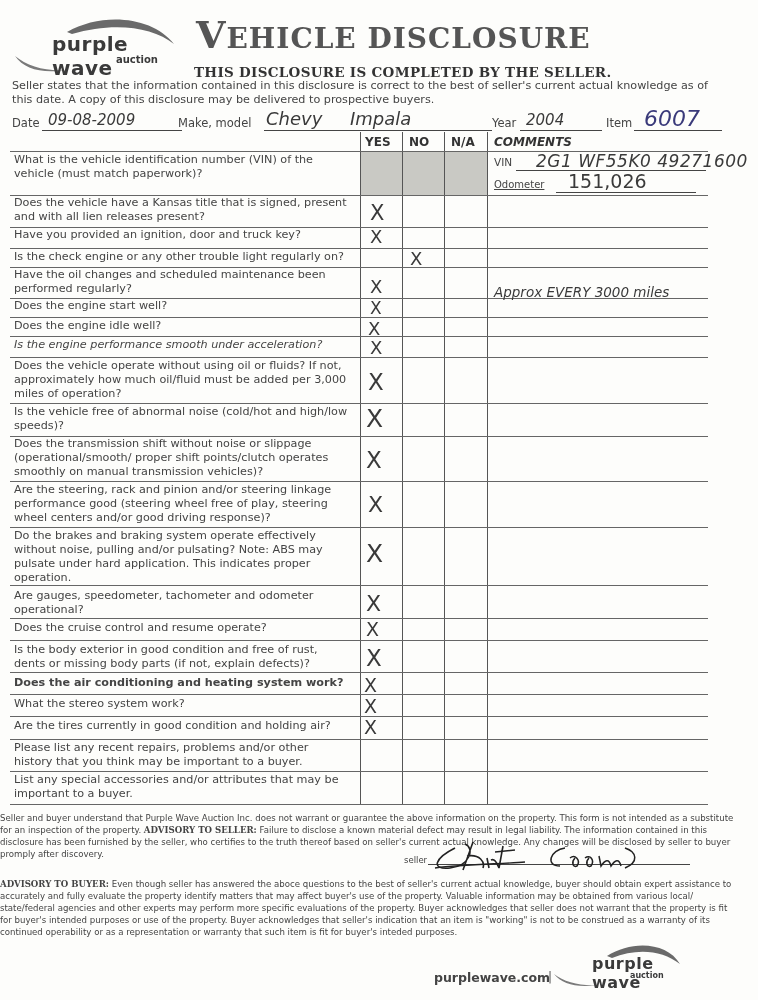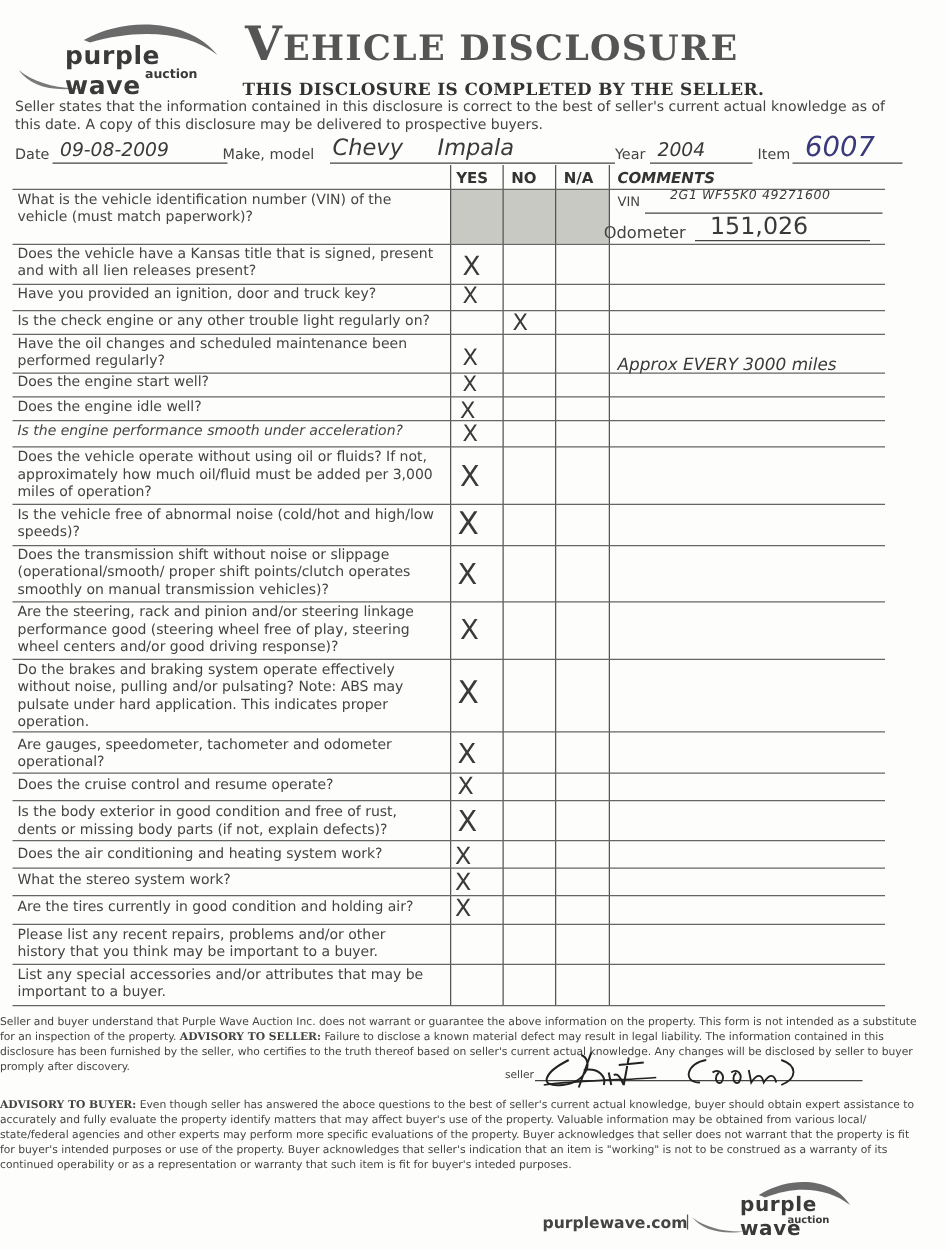--- a/index.html
+++ b/index.html
@@ -98,42 +98,42 @@
       <div class="grid-h" style="left: 10px; top: 672px; width: 698px;"></div>
       <div class="grid-h" style="left: 10px; top: 694px; width: 698px;"></div>
       <div class="grid-h" style="left: 10px; top: 716px; width: 698px;"></div>
       <div class="grid-h" style="left: 10px; top: 739px; width: 698px;"></div>
       <div class="grid-h" style="left: 10px; top: 771px; width: 698px;"></div>
       <div class="grid-h" style="left: 10px; top: 804px; width: 698px;"></div>
     </div>
 
   <span style="position:absolute;left:494px;top:156px;font-size:10.5px;color:#444;">VIN</span>
   <div class="uline" style="left:516px;top:170px;width:190px;"></div>
-  <span class="hw" style="left:536px;top:151px;font-size:10px;letter-spacing:0.5px;">2G1 WF55K0 49271600</span>
-  <span style="position:absolute;left:483px;top:179px;font-size:13px;color:#444;">Odometer</span>
+  <span class="hw" style="left:536px;top:151px;font-size:17px;letter-spacing:0.5px;">2G1 WF55K0 49271600</span>
+  <span style="position:absolute;left:494px;top:179px;font-size:10px;color:#444;text-decoration:underline;">Odometer</span>
   <div class="uline" style="left:556px;top:192px;width:140px;"></div>
   <span class="hw" style="left:568px;top:170px;font-size:19px;font-style:normal;">151,026</span>
 
   <div class="qtext" style="top:153px;">What is the vehicle identification number (VIN) of the vehicle (must match paperwork)?</div>
   <div class="qtext" style="top:196px;">Does the vehicle have a Kansas title that is signed, present and with all lien releases present?</div>
   <div class="qtext" style="top:228px;">Have you provided an ignition, door and truck key?</div>
   <div class="qtext" style="top:250px;">Is the check engine or any other trouble light regularly on?</div>
   <div class="qtext" style="top:268px;">Have the oil changes and scheduled maintenance been performed regularly?</div>
   <div class="qtext" style="top:299px;">Does the engine start well?</div>
   <div class="qtext" style="top:319px;">Does the engine idle well?</div>
   <div class="qtext" style="top:338px;font-style:italic;">Is the engine performance smooth under acceleration?</div>
   <div class="qtext" style="top:359px;">Does the vehicle operate without using oil or fluids?  If not, approximately how much oil/fluid must be added per 3,000 miles of operation?</div>
   <div class="qtext" style="top:405px;">Is the vehicle free of abnormal noise (cold/hot and high/low speeds)?</div>
   <div class="qtext" style="top:437px;">Does the transmission shift without noise or slippage (operational/smooth/ proper shift points/clutch operates smoothly on manual transmission vehicles)?</div>
   <div class="qtext" style="top:483px;">Are the steering, rack and pinion and/or steering linkage performance good (steering wheel free of play, steering wheel centers and/or good driving response)?</div>
   <div class="qtext" style="top:529px;">Do the brakes and braking system operate effectively without noise, pulling and/or pulsating? Note: ABS may pulsate under hard application.  This indicates proper operation.</div>
   <div class="qtext" style="top:589px;">Are gauges, speedometer, tachometer and odometer operational?</div>
   <div class="qtext" style="top:621px;">Does the cruise control and resume operate?</div>
   <div class="qtext" style="top:643px;">Is the body exterior in good condition and free of rust, dents or missing body parts (if not, explain defects)?</div>
-  <div class="qtext" style="top:676px;">Does the air conditioning and heating system work?</div>
+  <div class="qtext" style="top:676px;font-weight:bold;">Does the air conditioning and heating system work?</div>
   <div class="qtext" style="top:697px;">What the stereo system work?</div>
   <div class="qtext" style="top:719px;">Are the tires currently in good condition and holding air?</div>
   <div class="qtext" style="top:741px;">Please list any recent repairs, problems and/or other history that you think may be important to a buyer.</div>
   <div class="qtext" style="top:773px;">List any special accessories and/or attributes that may be important to a buyer.</div>
 
   <span class="xmark" style="left:370px;top:203px;">X</span>
   <span class="xmark" style="left:370px;top:226px;font-size:18px;">X</span>
   <span class="xmark" style="left:410px;top:248px;font-size:18px;">X</span>
   <span class="xmark" style="left:370px;top:276px;font-size:18px;">X</span>
   <span class="xmark" style="left:370px;top:298px;font-size:17px;">X</span>

